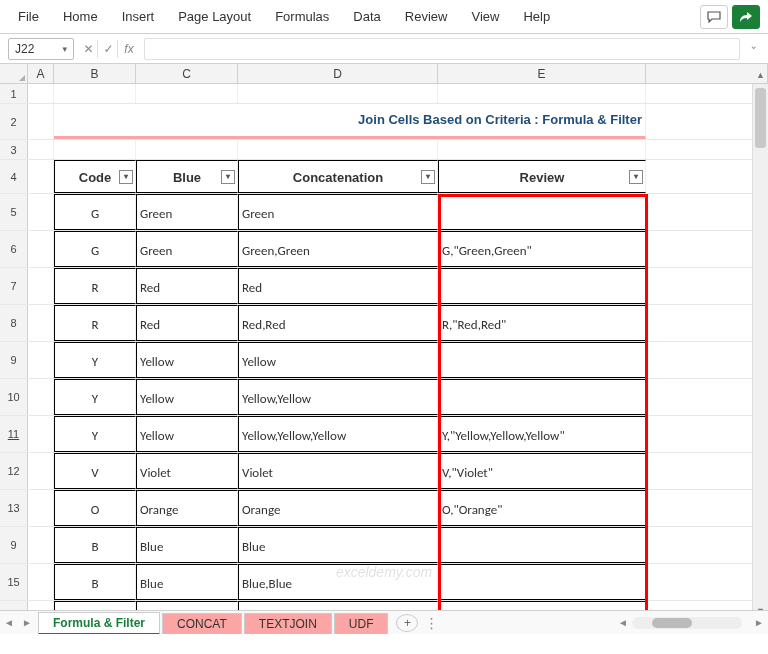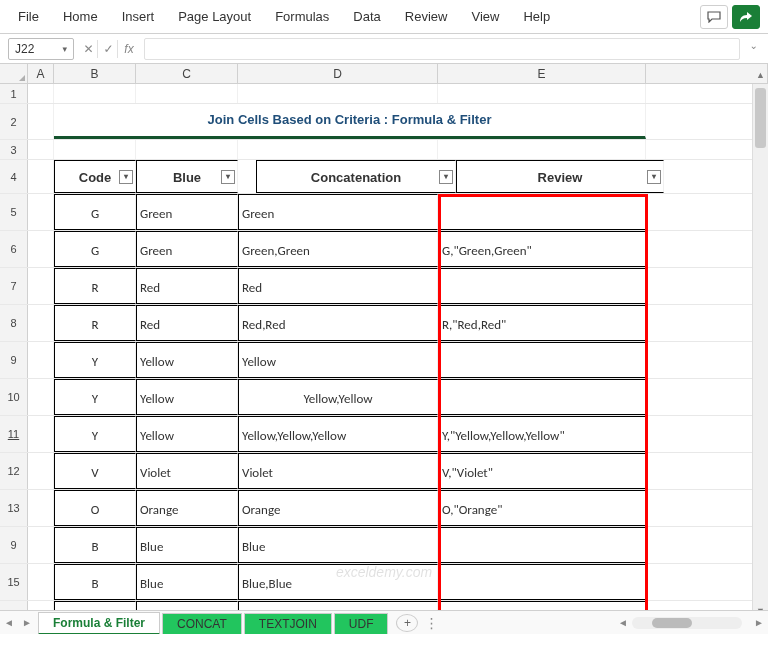--- a/index.html
+++ b/index.html
@@ -37,41 +37,41 @@
 .row .cell { border-right: 1px solid #f0f0f0; overflow: hidden; white-space: nowrap; padding: 0 3px; font-size: 13px; line-height: 20px; }
 
 
 .cA { width: 26px; } .cB { width: 82px; } .cC { width: 102px; } .cD { width: 200px; } .cE { width: 208px; } .cRest{flex:1;}
 
 
 .row.h2 { height: 30px; } .row.h2 .rh, .row.h2 .cell { line-height: 30px; }
 .row.h3 { height: 28px; } .row.h3 .rh, .row.h3 .cell { line-height: 28px; }
 
 
-.title-cell { font-size: 18px; font-weight: 600; color: #1f4e79; border-bottom: 3px solid #14532d; text-align: center; padding-bottom: 2px; }
+.title-cell { font-size: 18px; font-weight: 600; color: #1f4e79; border-bottom: 3px solid #fca5a5; text-align: right; padding-bottom: 2px; }
 
 
 .thdr { background: #fff; border: 1px solid #000; font-weight: bold; font-size: 14px; text-align: center; position: relative; }
 .thdr .fbtn { position: absolute; right: 2px; top: 50%; transform: translateY(-50%); width: 14px; height: 14px; border: 1px solid #888; background: #fff; display: flex; align-items: center; justify-content: center; font-size: 8px; color: #555; cursor:pointer;}
 .tcell { border: 1px solid #000; font-family: Calibri, Arial, sans-serif; font-size: 14px; }
 .tcell.center { text-align: center; }
 
 
 .redbox { position: absolute; border: 3px solid red; pointer-events: none; }
 
 
 .vscroll { position: absolute; right: 0; top: 20px; width: 16px; bottom: 24px; background: #f0f0f0; border-left:1px solid #ddd;}
 .vscroll .thumb { position: absolute; left: 2px; right: 2px; top: 4px; height: 60px; background: #c8c8c8; border-radius: 3px; }
 .vscroll .arr { position:absolute; left:0;right:0;height:14px; text-align:center; font-size:9px; color:#777;}
 .vscroll .arr.up{top:-14px;} .vscroll .arr.dn{bottom:-10px;}
 
 
 .sheetbar { position: absolute; left: 0; right: 0; bottom: 0; height: 24px; border-top: 1px solid #d0d0d0; display: flex; align-items: center; background: #f9f9f9; font-size: 12px; }
 .sheetbar .navbtn { width: 18px; text-align: center; color: #888; cursor:pointer; font-size:10px;}
-.sheetbar .stab { padding: 3px 14px; border: 1px solid #ccc; border-bottom: none; background: #22c55e; margin-left: 2px; cursor:pointer; position:relative; top:1px;}
+.sheetbar .stab { padding: 3px 14px; border: 1px solid #ccc; border-bottom: none; background: #fca5a5; margin-left: 2px; cursor:pointer; position:relative; top:1px;}
 .sheetbar .stab.active { font-weight: bold; color: #1a7f37; border-bottom: 2px solid #1a7f37; background:#fff;}
 .sheetbar .addtab { width: 22px; height:18px; border:1px solid #ccc; border-radius:50%; margin-left:8px; text-align:center; line-height:16px; cursor:pointer; color:#666; font-size:12px;}
 .sheetbar .hspacer{flex:1;}
 .sheetbar .hscroll { width:110px; height:12px; background:#eee; border-radius:6px; margin-right:8px; position:relative;}
 .sheetbar .hscroll .hthumb{position:absolute;left:20px;width:40px;top:1px;bottom:1px;background:#bbb;border-radius:5px;}
 .sheetbar .dots{color:#888;font-size:14px;margin:0 6px;cursor:pointer;}
 
 .watermark { position: absolute; left: 50%; bottom: 54px; transform: translateX(-50%); font-size: 14px; color: rgba(0,0,0,0.12); font-style: italic; pointer-events:none;}
 
 svg { display: block; }
@@ -161,21 +161,21 @@
       <div class="rh" style="line-height:34px;">4</div>
       <div class="cell cA"></div>
       <div class="cell cB thdr" style="line-height:34px;">
         <span>Code</span>
         <span class="fbtn">▾</span>
       </div>
       <div class="cell cC thdr" style="line-height:34px;">
         <span>Blue</span>
         <span class="fbtn">▾</span>
       </div>
-      <div class="cell cD thdr" style="line-height:34px;margin-left:18px;">
+      <div class="cell cD thdr" style="line-height:34px;">
         <span>Concatenation</span>
         <span class="fbtn">▾</span>
       </div>
       <div class="cell cE thdr" style="line-height:34px;">
         <span>Review</span>
         <span class="fbtn">▾</span>
       </div>
       <div class="cell cRest"></div>
     </div>
 
@@ -223,21 +223,21 @@
           <div class="cell cC tcell" style="line-height:37px;">Yellow</div>
           <div class="cell cD tcell" style="line-height:37px;">Yellow</div>
           <div class="cell cE tcell" style="line-height:37px;"></div>
           <div class="cell cRest"></div>
         </div>
         <div class="row h3" style="height: 37px;">
           <div class="rh" style="line-height:37px;">10</div>
           <div class="cell cA"></div>
           <div class="cell cB tcell center" style="line-height:37px;">Y</div>
           <div class="cell cC tcell" style="line-height:37px;">Yellow</div>
-          <div class="cell cD tcell" style="line-height:37px;text-align:center;">Yellow,Yellow</div>
+          <div class="cell cD tcell" style="line-height:37px;">Yellow,Yellow</div>
           <div class="cell cE tcell" style="line-height:37px;"></div>
           <div class="cell cRest"></div>
         </div>
         <div class="row h3" style="height: 37px;">
           <div class="rh" style="line-height:37px;text-decoration:underline;">11</div>
           <div class="cell cA"></div>
           <div class="cell cB tcell center" style="line-height:37px;">Y</div>
           <div class="cell cC tcell" style="line-height:37px;">Yellow</div>
           <div class="cell cD tcell" style="line-height:37px;">Yellow,Yellow,Yellow</div>
           <div class="cell cE tcell" style="line-height:37px;">Y,"Yellow,Yellow,Yellow"</div>

